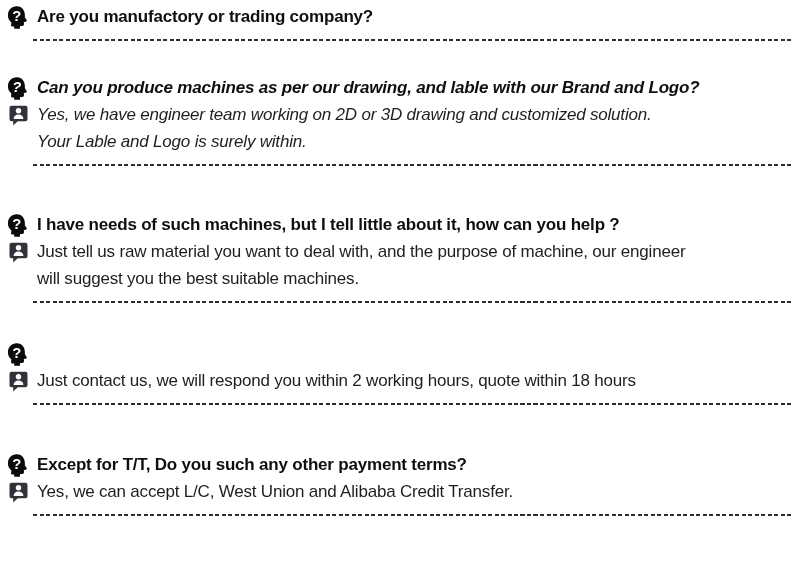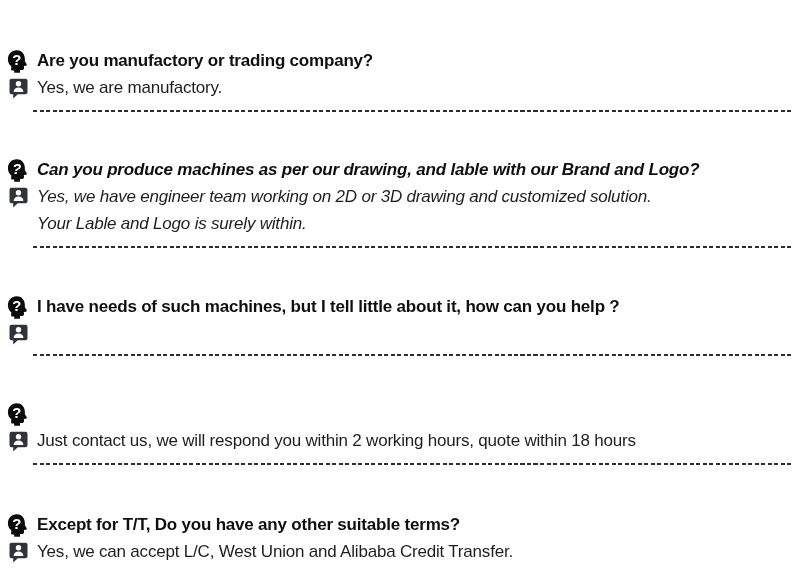--- a/index.html
+++ b/index.html
@@ -13,21 +13,21 @@
   *{margin:0;padding:0;box-sizing:border-box;}
   html,body{background:#e8e8e8;}
   .page{
     width:796px;height:572px;
     background:var(--background);
     font-family:"Liberation Sans",sans-serif;
     padding:3px 4px 0 6px;
     overflow:hidden;
     position:relative;
   }
-  .faq-item{margin-bottom:33px;margin-top:44px;}
+  .faq-item{margin-bottom:33px;}
   .faq-item:nth-child(2){margin-bottom:45px;font-style:italic;}
   .faq-item:nth-child(3){margin-bottom:37px;}
   .faq-item:nth-child(4){margin-bottom:46px;}
   .faq-item:nth-child(5){margin-bottom:0;}
   .row{display:flex;align-items:flex-start;}
   .icon-cell{width:31px;flex:0 0 31px;display:flex;justify-content:flex-start;}
   .q-cell svg{margin-top:2px;margin-left:0;}
   .a-cell svg{margin-top:4px;margin-left:3px;}
   .q-svg{color:var(--question-icon);}
   .a-svg{color:var(--answer-icon);}
@@ -65,30 +65,20 @@
 
   <section class="faq-item">
     <div class="row">
       <span class="icon-cell q-cell">
           <svg class="q-svg" width="23" height="25" viewBox="0 0 24 25">
             <use href="#q-icon-def"></use>
           </svg>
         </span>
       <h2 class="q-text">Are you manufactory or trading company?</h2>
     </div>
-    <div class="row">
-      <span class="icon-cell a-cell">
-          <svg class="a-svg" width="19" height="21" viewBox="0 0 19 21">
-            <use href="#a-icon-def"></use>
-          </svg>
-        </span>
-      <div>
-        <p class="a-line">Yes, we are manufactory.</p>
-      </div>
-    </div>
     <div class="divider"></div>
   </section>
 
   <section class="faq-item">
     <div class="row">
       <span class="icon-cell q-cell">
           <svg class="q-svg" width="23" height="25" viewBox="0 0 24 25">
             <use href="#q-icon-def"></use>
           </svg>
         </span>
@@ -116,20 +106,24 @@
           </svg>
         </span>
       <h2 class="q-text">I have needs of such machines, but I tell little about it, how can you help ?</h2>
     </div>
     <div class="row">
       <span class="icon-cell a-cell">
           <svg class="a-svg" width="19" height="21" viewBox="0 0 19 21">
             <use href="#a-icon-def"></use>
           </svg>
         </span>
+      <div>
+        <p class="a-line">Just tell us raw material you want to deal with, and the purpose of machine, our engineer</p>
+        <p class="a-line">will suggest you the best suitable machines.</p>
+      </div>
     </div>
     <div class="divider"></div>
   </section>
 
   <section class="faq-item">
     <div class="row">
       <span class="icon-cell q-cell">
           <svg class="q-svg" width="23" height="25" viewBox="0 0 24 25">
             <use href="#q-icon-def"></use>
           </svg>
@@ -148,21 +142,21 @@
     <div class="divider"></div>
   </section>
 
   <section class="faq-item">
     <div class="row">
       <span class="icon-cell q-cell">
           <svg class="q-svg" width="23" height="25" viewBox="0 0 24 25">
             <use href="#q-icon-def"></use>
           </svg>
         </span>
-      <h2 class="q-text">Except for T/T, Do you have any other suitable terms?</h2>
+      <h2 class="q-text">Except for T/T, Do you such any other payment terms?</h2>
     </div>
     <div class="row">
       <span class="icon-cell a-cell">
           <svg class="a-svg" width="19" height="21" viewBox="0 0 19 21">
             <use href="#a-icon-def"></use>
           </svg>
         </span>
       <div>
         <p class="a-line">Yes, we can accept L/C, West Union and Alibaba Credit Transfer.</p>
       </div>

